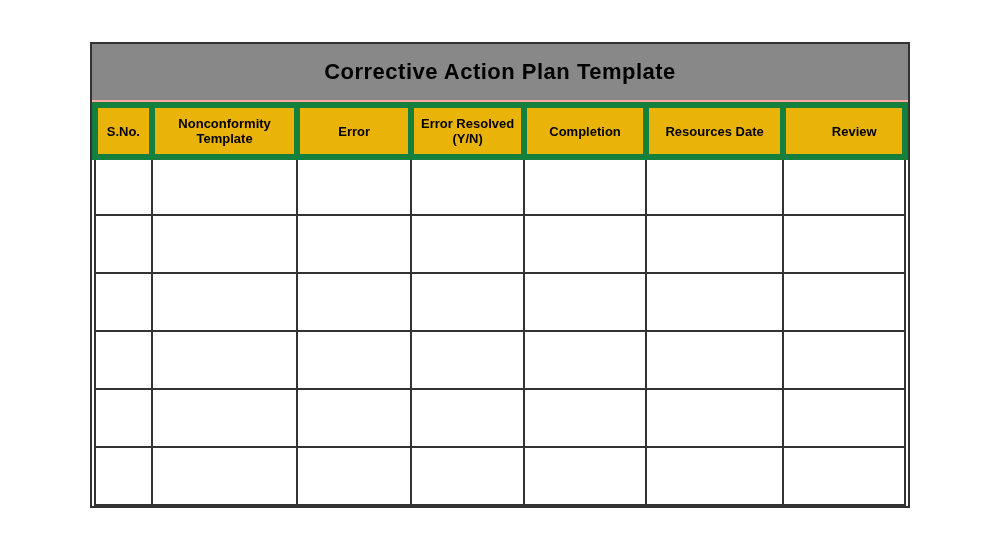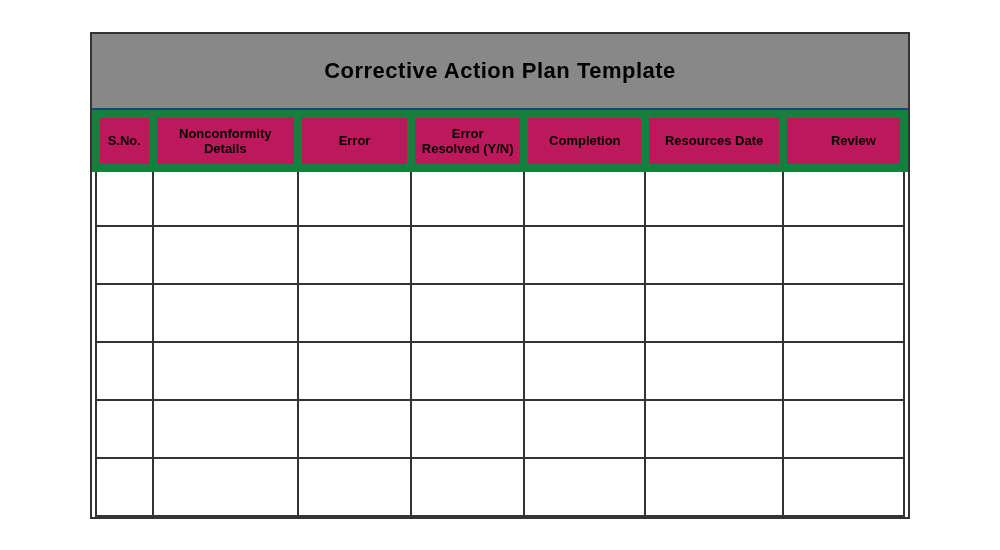--- a/index.html
+++ b/index.html
@@ -23,38 +23,38 @@
       border: 2px solid #333;
       background: #fff;
     }
 
     .table-title {
       background-color: #888888;
       color: #000000;
       font-size: 22px;
       font-weight: 900;
       text-align: center;
-      padding: 24px 10px;
-      border-bottom: 2px solid #0c4a6e;
+      padding: 15px 10px;
+      border-bottom: 2px solid #fca5a5;
       letter-spacing: 0.5px;
     }
 
     table {
       width: 100%;
       border-collapse: collapse;
     }
 
     thead tr th {
-      border: 8px solid #15803d;
+      border: 6px solid #15803d;
       padding: 8px 6px;
       text-align: center;
       font-size: 13px;
       font-weight: 700;
       vertical-align: middle;
-      background: #be185d;
+      background: #eab308;
     }
 
     tbody tr td {
       border: 2px solid #333;
       padding: 0;
       height: 58px;
       text-align: center;
       font-size: 13px;
     }
 
@@ -68,21 +68,21 @@
   </style>
 </head>
 <body>
 
 <div class="table-container">
   <div class="table-title">Corrective Action Plan Template</div>
   <table>
     <thead>
       <tr>
         <th class="col-sno">S.No.</th>
-        <th class="col-nonconformity">Nonconformity Details</th>
+        <th class="col-nonconformity">Nonconformity Template</th>
         <th class="col-action">Error</th>
         <th class="col-error">Error Resolved (Y/N)</th>
         <th class="col-resources">Completion</th>
         <th class="col-completion">Resources Date</th>
         <th class="col-review">Review</th>
       </tr>
     </thead>
     <tbody id="table-body">
     <tr>
           <td></td>

